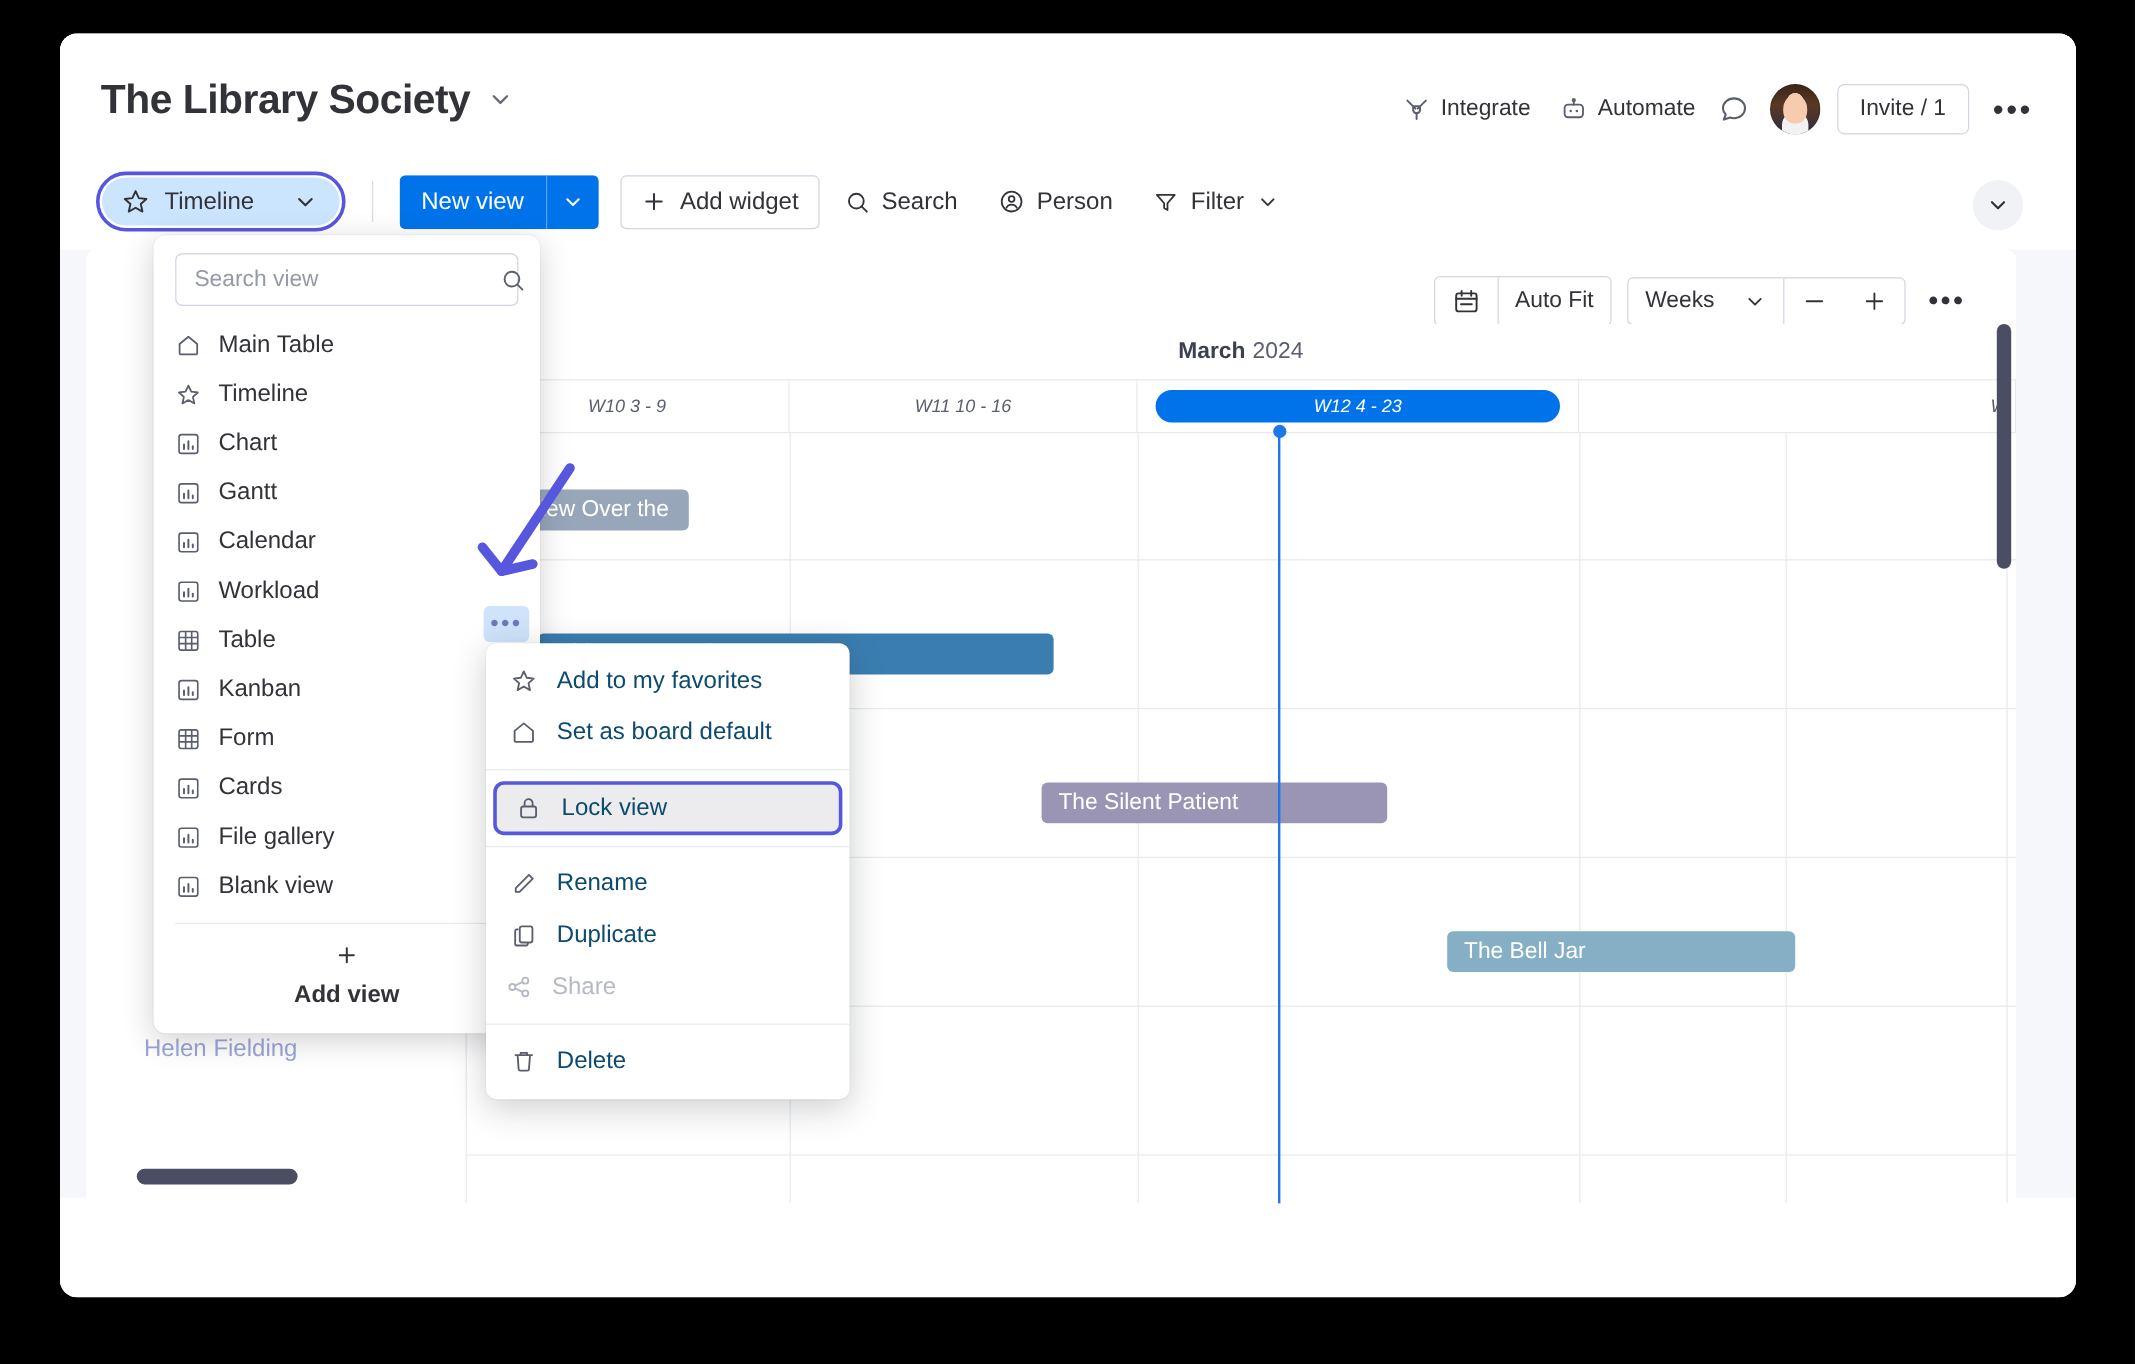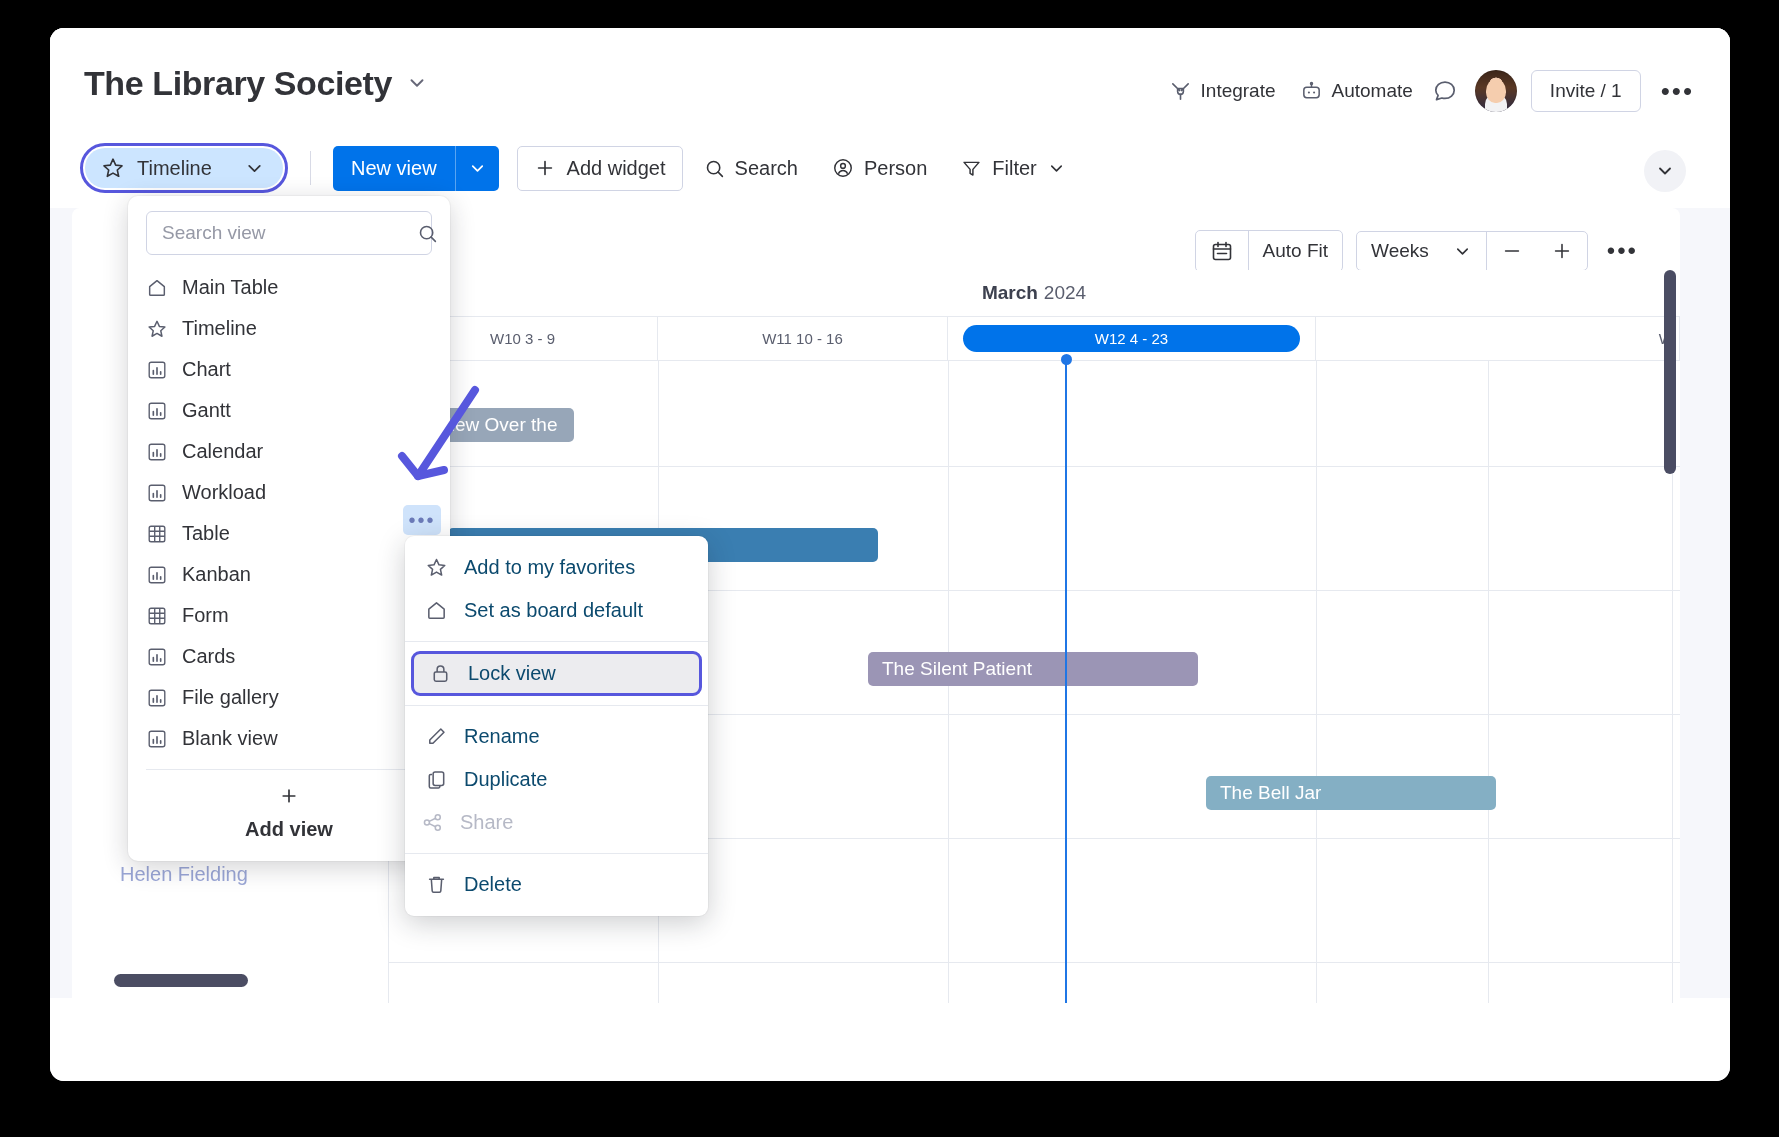--- a/index.html
+++ b/index.html
@@ -305,20 +305,21 @@
     color: #5a5e6e;
   }
   .month-band b { font-weight: 700; color: #3d414f; margin-right: 6px; }
 
   .week-band {
     position: absolute;
     left: 0; top: 46px;
     width: 1292px;
     height: 44px;
     border-bottom: 1px solid #e6e9ef;
+    font-style: italic;
   }
   .week-cell {
     position: absolute;
     top: 0;
     height: 44px;
     display: flex; align-items: center; justify-content: center;
     font-size: 15px;
     color: #5a5e6e;
     border-right: 1px solid #e6e9ef;
     box-sizing: border-box;
@@ -744,21 +745,21 @@
 
               <div class="today-dot" style="left:673px; top:84px;"></div>
               <div class="today-line" style="left:677px; top:90px; height:643px;"></div>
 
               <div class="bar" style="left:-4px; width:190px; top:138px; background:#97a6b8;">
                 <span>One Flew Over the</span>
               </div>
               <div class="bar" style="left:60px; width:430px; top:258px; background:#3a7eb1;">
                 <span>Girl, Interrupted</span>
               </div>
-              <div class="bar" style="left:480px; width:330px; top:382px; background:#9b95b5;">
+              <div class="bar" style="left:480px; width:288px; top:382px; background:#9b95b5;">
                 <span>The Silent Patient</span>
               </div>
               <div class="bar" style="left:818px; width:290px; top:506px; background:#84afc4;">
                 <span>The Bell Jar</span>
               </div>
 
               <div class="v-scroll"></div>
             </div>
 
             <div class="h-scroll"></div>

